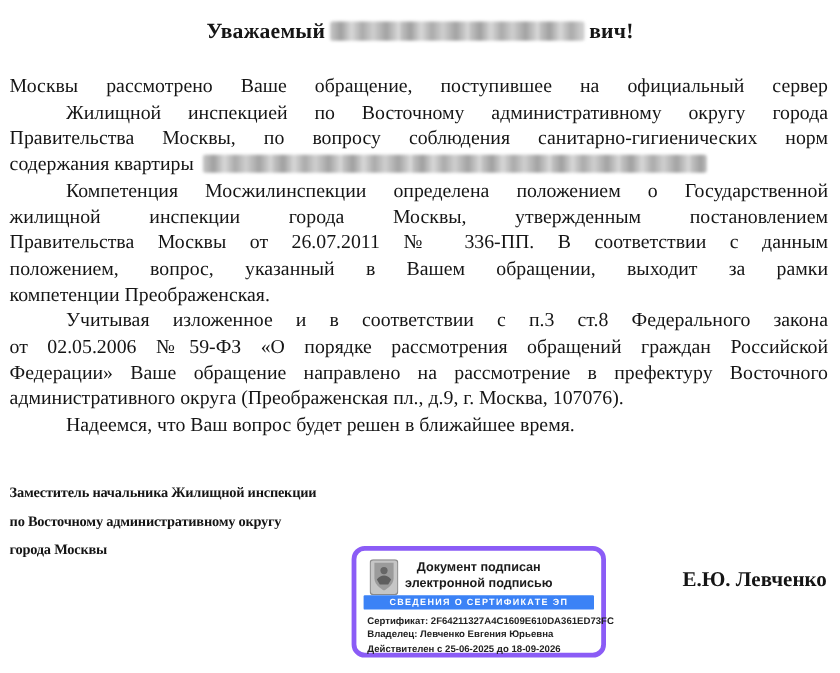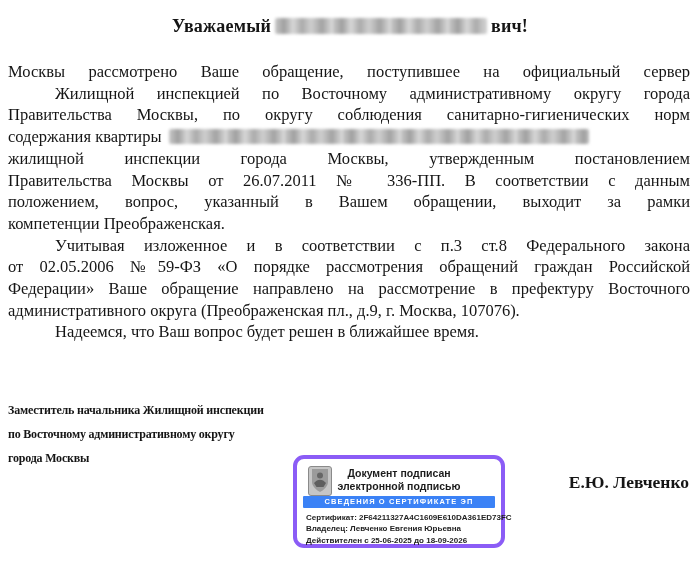--- a/index.html
+++ b/index.html
@@ -85,25 +85,26 @@
 
 <div class="letter">
 
   <div class="salutation"><span>Уважаемый</span><span class="redaction name"></span><span>вич!</span></div>
 
   <div class="bodytext">
 
     <div>
       <div class="ln">Москвы рассмотрено Ваше обращение, поступившее на официальный сервер</div>
       <div class="ln first">Жилищной инспекцией по Восточному административному округу города</div>
-      <div class="ln">Правительства Москвы, по округу соблюдения санитарно-гигиенических норм</div>
+      <div class="ln">Правительства Москвы, по вопросу соблюдения санитарно-гигиенических норм</div>
       <div class="ln last"><span>содержания квартиры</span><span class="redaction address"></span></div>
     </div>
 
     <div>
+      <div class="ln first">Компетенция Мосжилинспекции определена положением о Государственной</div>
       <div class="ln">жилищной инспекции города Москвы, утвержденным постановлением</div>
       <div class="ln">Правительства Москвы от 26.07.2011 № 336-ПП. В соответствии с данным</div>
       <div class="ln">положением, вопрос, указанный в Вашем обращении, выходит за рамки</div>
       <div class="ln last">компетенции Преображенская.</div>
     </div>
 
     <div>
       <div class="ln first">Учитывая изложенное и в соответствии с п.3 ст.8 Федерального закона</div>
       <div class="ln">от 02.05.2006 №59-ФЗ «О порядке рассмотрения обращений граждан Российской</div>
       <div class="ln">Федерации» Ваше обращение направлено на рассмотрение в префектуру Восточного</div>

